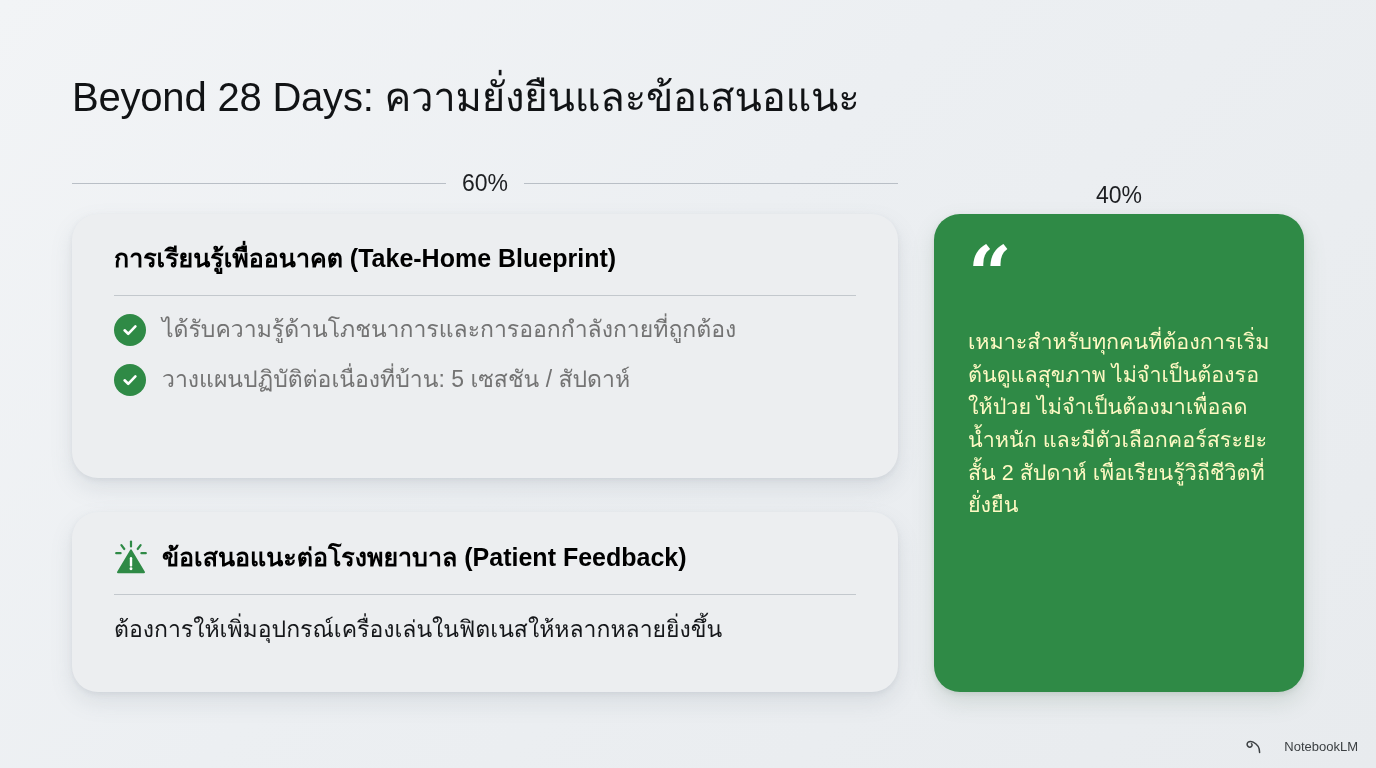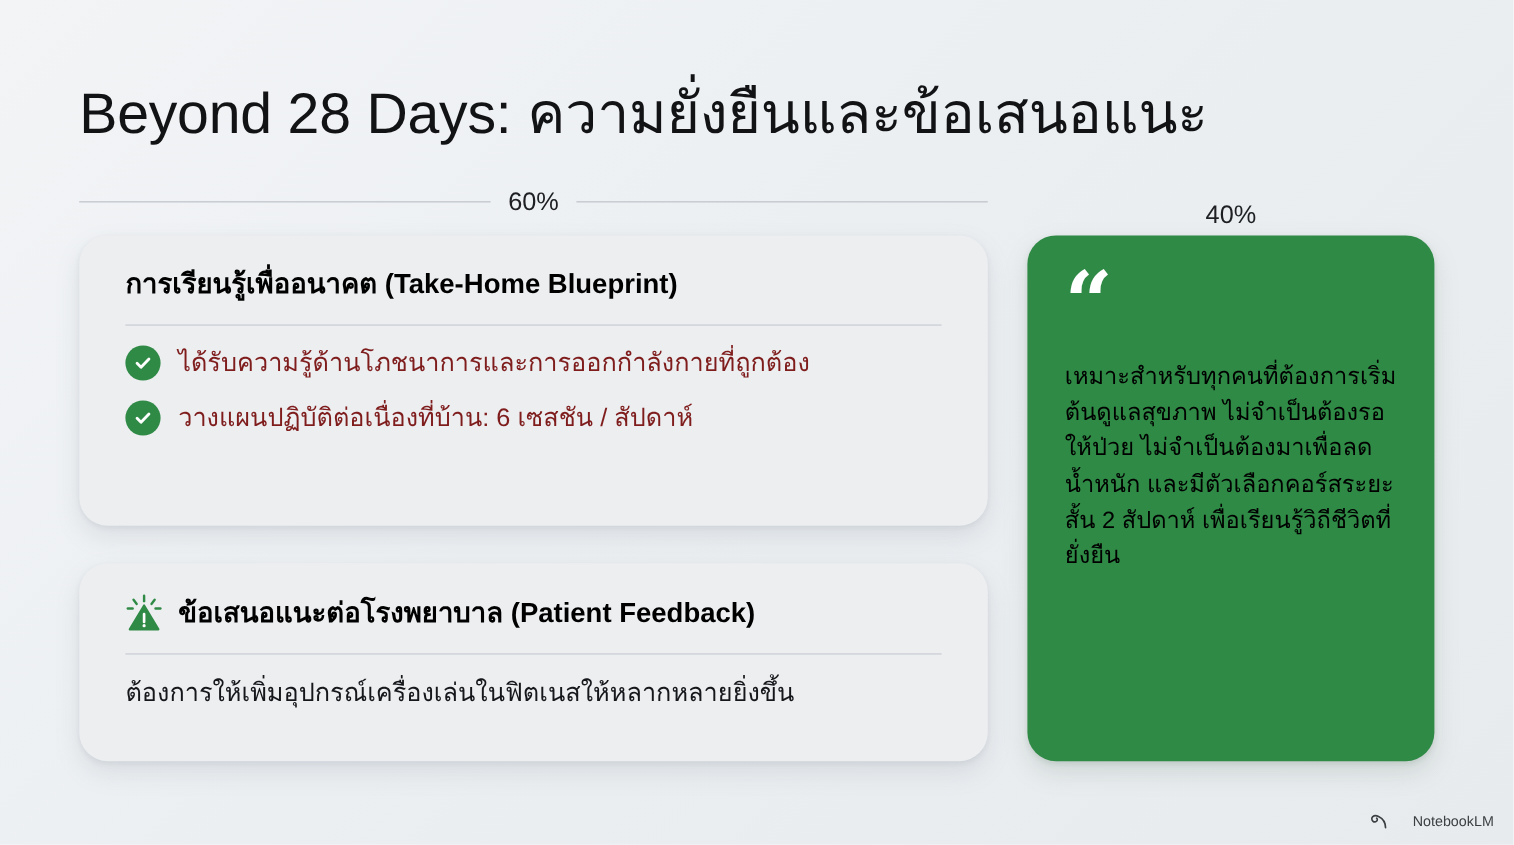--- a/index.html
+++ b/index.html
@@ -14,21 +14,21 @@
     font-family: "Liberation Sans", "DejaVu Sans", sans-serif;
     color: #1b1b1b;
     position: relative;
   }
 
   
   .slide-title {
     position: absolute;
     left: 72px;
     top: 72px;
-    font-size: 52px;
+    font-size: 40px;
     font-weight: 400;
     letter-spacing: -0.2px;
     line-height: 1.25;
     color: #111315;
     white-space: nowrap;
   }
 
   
   .ruler {
     position: absolute;
@@ -106,21 +106,21 @@
     border-radius: 50%;
     background: #2f8a46;
     display: flex;
     align-items: center;
     justify-content: center;
   }
   .check-icon svg { display: block; }
   .check-text {
     font-size: 23px;
     line-height: 1.35;
-    color: #7f1d1d;
+    color: #737373;
   }
 
   
   .alert-icon {
     flex: 0 0 auto;
     width: 34px;
     height: 34px;
     display: block;
   }
 
@@ -151,21 +151,21 @@
     font-weight: 700;
     font-family: "DejaVu Serif", "Liberation Serif", serif;
     color: #ffffff;
     height: 62px;
     margin-bottom: 16px;
     user-select: none;
   }
   .quote-text {
     font-size: 21.5px;
     line-height: 1.52;
-    color: #000000;
+    color: #fef9c3;
   }
 
   
   #watermark {
     position: absolute;
     right: 18px;
     bottom: 14px;
     display: flex;
     align-items: center;
     gap: 22px;
@@ -209,21 +209,21 @@
       </span>
       <span class="check-text">ได้รับความรู้ด้านโภชนาการและการออกกำลังกายที่ถูกต้อง</span>
     </li>
 
     <li class="check-item">
       <span class="check-icon">
         <svg width="20" height="20" viewBox="0 0 20 20" aria-hidden="true">
           <path d="M4.6 10.3 L8.2 13.8 L15.4 6.4" fill="none" stroke="#ffffff" stroke-width="2.6" stroke-linecap="round" stroke-linejoin="round"></path>
         </svg>
       </span>
-      <span class="check-text">วางแผนปฏิบัติต่อเนื่องที่บ้าน: 6 เซสชัน / สัปดาห์</span>
+      <span class="check-text">วางแผนปฏิบัติต่อเนื่องที่บ้าน: 5 เซสชัน / สัปดาห์</span>
     </li>
 
   </ul>
 </div>
 
 <div class="card" id="card-feedback">
 
   <div class="card-heading">
     <span class="alert-icon">
       <svg width="34" height="34" viewBox="0 0 34 34" aria-hidden="true">

